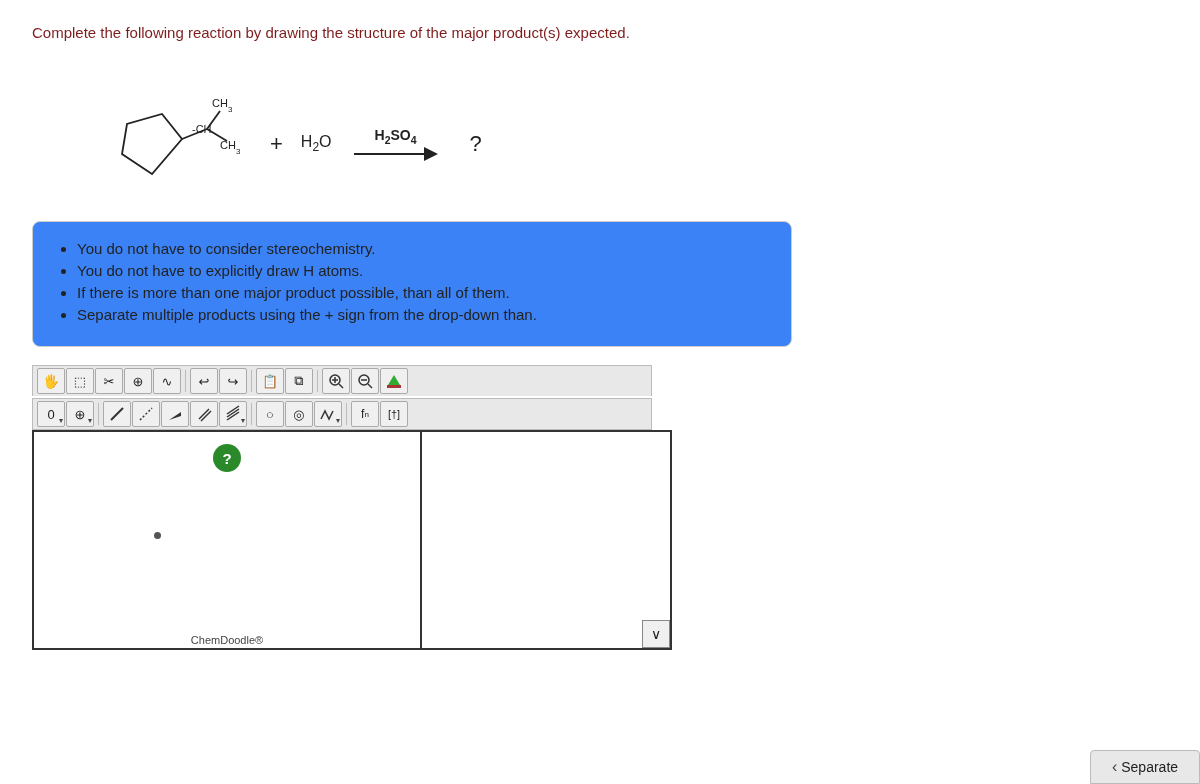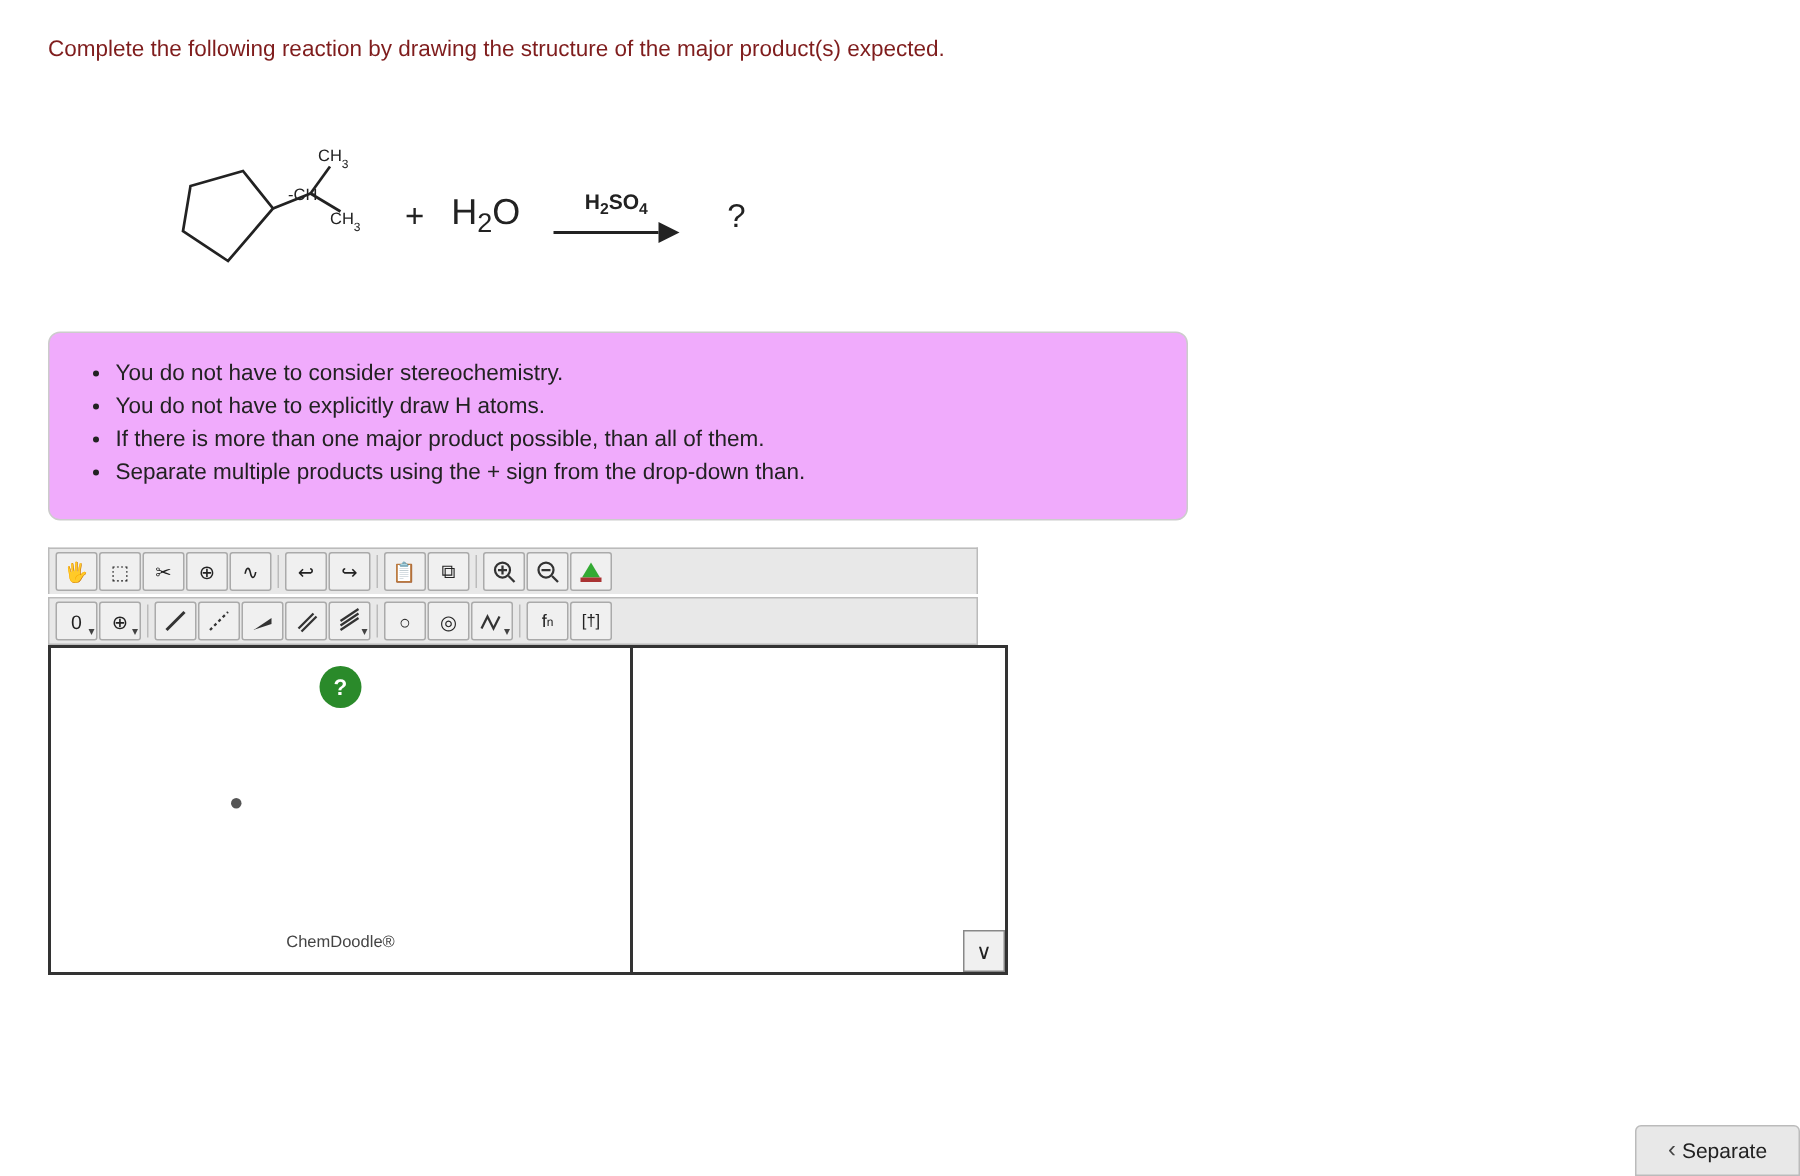--- a/index.html
+++ b/index.html
@@ -40,21 +40,21 @@
     }
 
     .plus-sign {
       font-size: 22px;
       font-weight: 400;
       color: #222;
       margin: 0 4px;
     }
 
     .h2o-text {
-      font-size: 24px;
+      font-size: 16px;
       color: #222;
     }
 
     .arrow-area {
       display: flex;
       flex-direction: column;
       align-items: center;
       gap: 2px;
       margin: 0 8px;
     }
@@ -87,21 +87,21 @@
 
     .question-mark {
       font-size: 22px;
       color: #222;
       margin-left: 10px;
     }
 
     .instructions-box {
       border: 1.5px solid #ccc;
       border-radius: 8px;
-      background: #f0abfc;
+      background: #3b82f6;
       padding: 18px 24px;
       margin-bottom: 18px;
       max-width: 760px;
     }
 
     .instructions-box ul {
       list-style: disc;
       padding-left: 20px;
     }
 
@@ -203,21 +203,21 @@
     .side-panel {
       width: 250px;
       height: 220px;
       border: 2px solid #333;
       border-left: none;
       background: #fff;
     }
 
     .chemdoodle-label {
       position: absolute;
-      bottom: 14px;
+      bottom: 2px;
       left: 50%;
       transform: translateX(-50%);
       font-size: 11px;
       color: #444;
       white-space: nowrap;
     }
 
     .canvas-wrapper {
       position: relative;
     }

